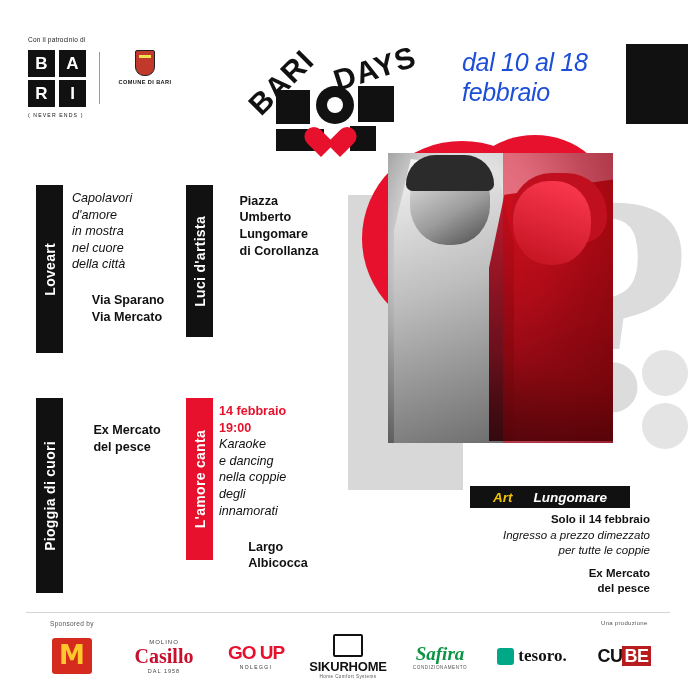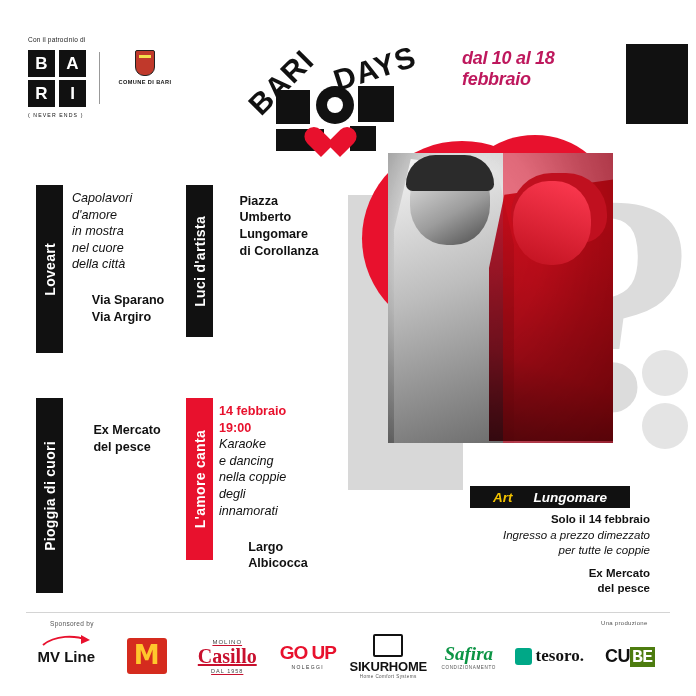--- a/index.html
+++ b/index.html
@@ -40,22 +40,22 @@
   .b3{left:100px;top:58px;width:36px;height:36px;}
   .b4{left:92px;top:98px;width:26px;height:25px;}
   .circ{position:absolute;left:58px;top:58px;width:38px;height:38px;border-radius:50%;background:#111;}
   .circ:after{content:"";position:absolute;left:11px;top:11px;width:16px;height:16px;border-radius:50%;background:#fff;}
   .heart{position:absolute;left:54px;top:100px;width:36px;height:32px;}
   .heart:before,.heart:after{content:"";position:absolute;width:19px;height:29px;background:#e8112d;border-radius:19px 19px 0 0;top:0;left:9px;}
   .heart:before{transform:rotate(-45deg);transform-origin:0 100%;}
   .heart:after{transform:rotate(45deg);transform-origin:100% 100%;}
 
   
-  .dates{position:absolute;left:462px;top:48px;width:185px;color:#be185d;
-     font-weight:bold;font-size:18px;line-height:1.18;font-style:italic;letter-spacing:-.3px;}
+  .dates{position:absolute;left:462px;top:48px;width:185px;color:#1d4ed8;
+     font-weight:normal;font-size:25px;line-height:1.18;font-style:italic;letter-spacing:-.3px;}
   .blackbox-tr{position:absolute;left:626px;top:44px;width:62px;height:80px;background:#111;}
 
   
   .vtab{position:absolute;width:27px;background:#111;display:flex;align-items:center;justify-content:center;}
   .vtab span{writing-mode:vertical-rl;transform:rotate(180deg);color:#fff;font-weight:bold;font-size:14px;letter-spacing:.3px;}
   .vtab.red{background:#e8112d;}
 
   .tab-loveart{left:36px;top:185px;height:168px;}
   .tab-luci{left:186px;top:185px;height:152px;}
   .tab-pioggia{left:36px;top:398px;height:195px;}
@@ -111,40 +111,40 @@
   
   .hr{position:absolute;left:26px;top:612px;width:644px;height:1px;background:#d4d4d4;}
   .sp-label{position:absolute;left:50px;top:620px;font-size:6.5px;color:#555;letter-spacing:.3px;}
   .prod-label{position:absolute;left:601px;top:620px;font-size:6px;color:#555;letter-spacing:.3px;}
   .sponsors{position:absolute;left:26px;top:632px;width:644px;height:48px;display:flex;align-items:center;}
   .sp{flex:1;display:flex;align-items:center;justify-content:center;height:48px;}
   .sp-mv{font-weight:bold;font-size:15px;color:#111;position:relative;}
   .sp-mv .ar{position:absolute;left:4px;top:-15px;width:52px;height:14px;}
   .sp-mcd{width:40px;height:36px;background:#d52b1e;border-radius:3px;position:relative;}
   .sp-mcd:after{content:"M";position:absolute;left:0;right:0;top:2px;text-align:center;color:#ffc72c;font-weight:bold;font-size:26px;font-family:"DejaVu Sans",sans-serif;}
-  .sp-casillo{text-align:center;color:#c8102e;text-decoration:underline;}
+  .sp-casillo{text-align:center;color:#c8102e;}
   .sp-casillo .t1{font-size:6px;letter-spacing:1px;color:#444;}
   .sp-casillo .t2{font-weight:bold;font-size:20px;font-family:"Liberation Serif",serif;}
   .sp-casillo .t3{font-size:5.5px;letter-spacing:1px;color:#444;}
   .sp-goup{text-align:center;}
   .sp-goup .t1{font-weight:bold;font-size:19px;color:#e8112d;letter-spacing:-1px;}
   .sp-goup .t2{font-size:5px;letter-spacing:1.4px;color:#333;}
   .sp-sik{text-align:center;}
   .sp-sik .ic{width:26px;height:19px;border:2px solid #111;margin:0 auto 2px;border-radius:2px;}
   .sp-sik .t1{font-weight:bold;font-size:13px;color:#111;letter-spacing:-.2px;}
   .sp-sik .t2{font-size:4.6px;color:#555;letter-spacing:.4px;}
   .sp-safira{text-align:center;color:#0b9444;}
   .sp-safira .t1{font-weight:bold;font-size:19px;font-family:"Liberation Serif",serif;font-style:italic;}
   .sp-safira .t2{font-size:4.6px;color:#555;letter-spacing:.6px;}
   .sp-tesoro{display:flex;align-items:center;gap:4px;}
   .sp-tesoro .sq{width:17px;height:17px;background:#00a887;border-radius:3px;}
   .sp-tesoro .t{font-weight:bold;font-size:17px;color:#111;font-family:"Liberation Serif",serif;}
   .sp-cube{text-align:center;}
   .sp-cube .t{font-weight:bold;font-size:18px;color:#111;letter-spacing:-.5px;}
-  .sp-cube .t .hl{background:#4d7c0f;color:#fff;padding:0 2px;font-family:Liberation Mono, monospace;}
+  .sp-cube .t .hl{background:#b91c1c;color:#fff;padding:0 2px;}
 </style>
 </head>
 <body>
 
 <div class="poster">
 
   <div class="patronage">
     <div class="cap">Con il patrocinio di</div>
     <div class="patron-row">
       <div class="bari-logo">
@@ -205,21 +205,21 @@
   <div class="vtab tab-loveart">
     <span>Loveart</span>
   </div>
   <div class="blocktext tx-loveart">
     <div class="it" style="white-space:pre-line">Capolavori
 d'amore
 in mostra
 nel cuore
 della città</div>
     <div class="bd sp" style="white-space:pre-line">Via Sparano
-Via Argiro</div>
+Via Mercato</div>
   </div>
 
   <div class="vtab tab-luci">
     <span>Luci d'artista</span>
   </div>
   <div class="blocktext tx-luci">
     <div class="bd sp" style="white-space:pre-line">Piazza
 Umberto
 Lungomare
 di Corollanza</div>
@@ -259,29 +259,20 @@
   </div>
   <div class="ar-place" style="white-space:pre-line">Ex Mercato
 del pesce</div>
 
   <div class="hr"></div>
   <div class="sp-label">Sponsored by</div>
   <div class="prod-label">Una produzione</div>
 
   <div class="sponsors">
     <div class="sp">
-      <div class="sp-mv">
-        <svg class="ar" viewBox="0 0 52 14">
-          <path d="M2 12 C14 2, 34 2, 46 7" stroke="#e8112d" stroke-width="2" fill="none"></path>
-          <path d="M40 2 L49 7 L40 11 Z" fill="#e8112d"></path>
-        </svg>
-        <span>MV Line</span>
-      </div>
-    </div>
-    <div class="sp">
       <div class="sp-mcd"></div>
     </div>
     <div class="sp">
       <div class="sp-casillo">
         <div class="t1">MOLINO</div>
         <div class="t2">Casillo</div>
         <div class="t3">DAL 1958</div>
       </div>
     </div>
     <div class="sp">

